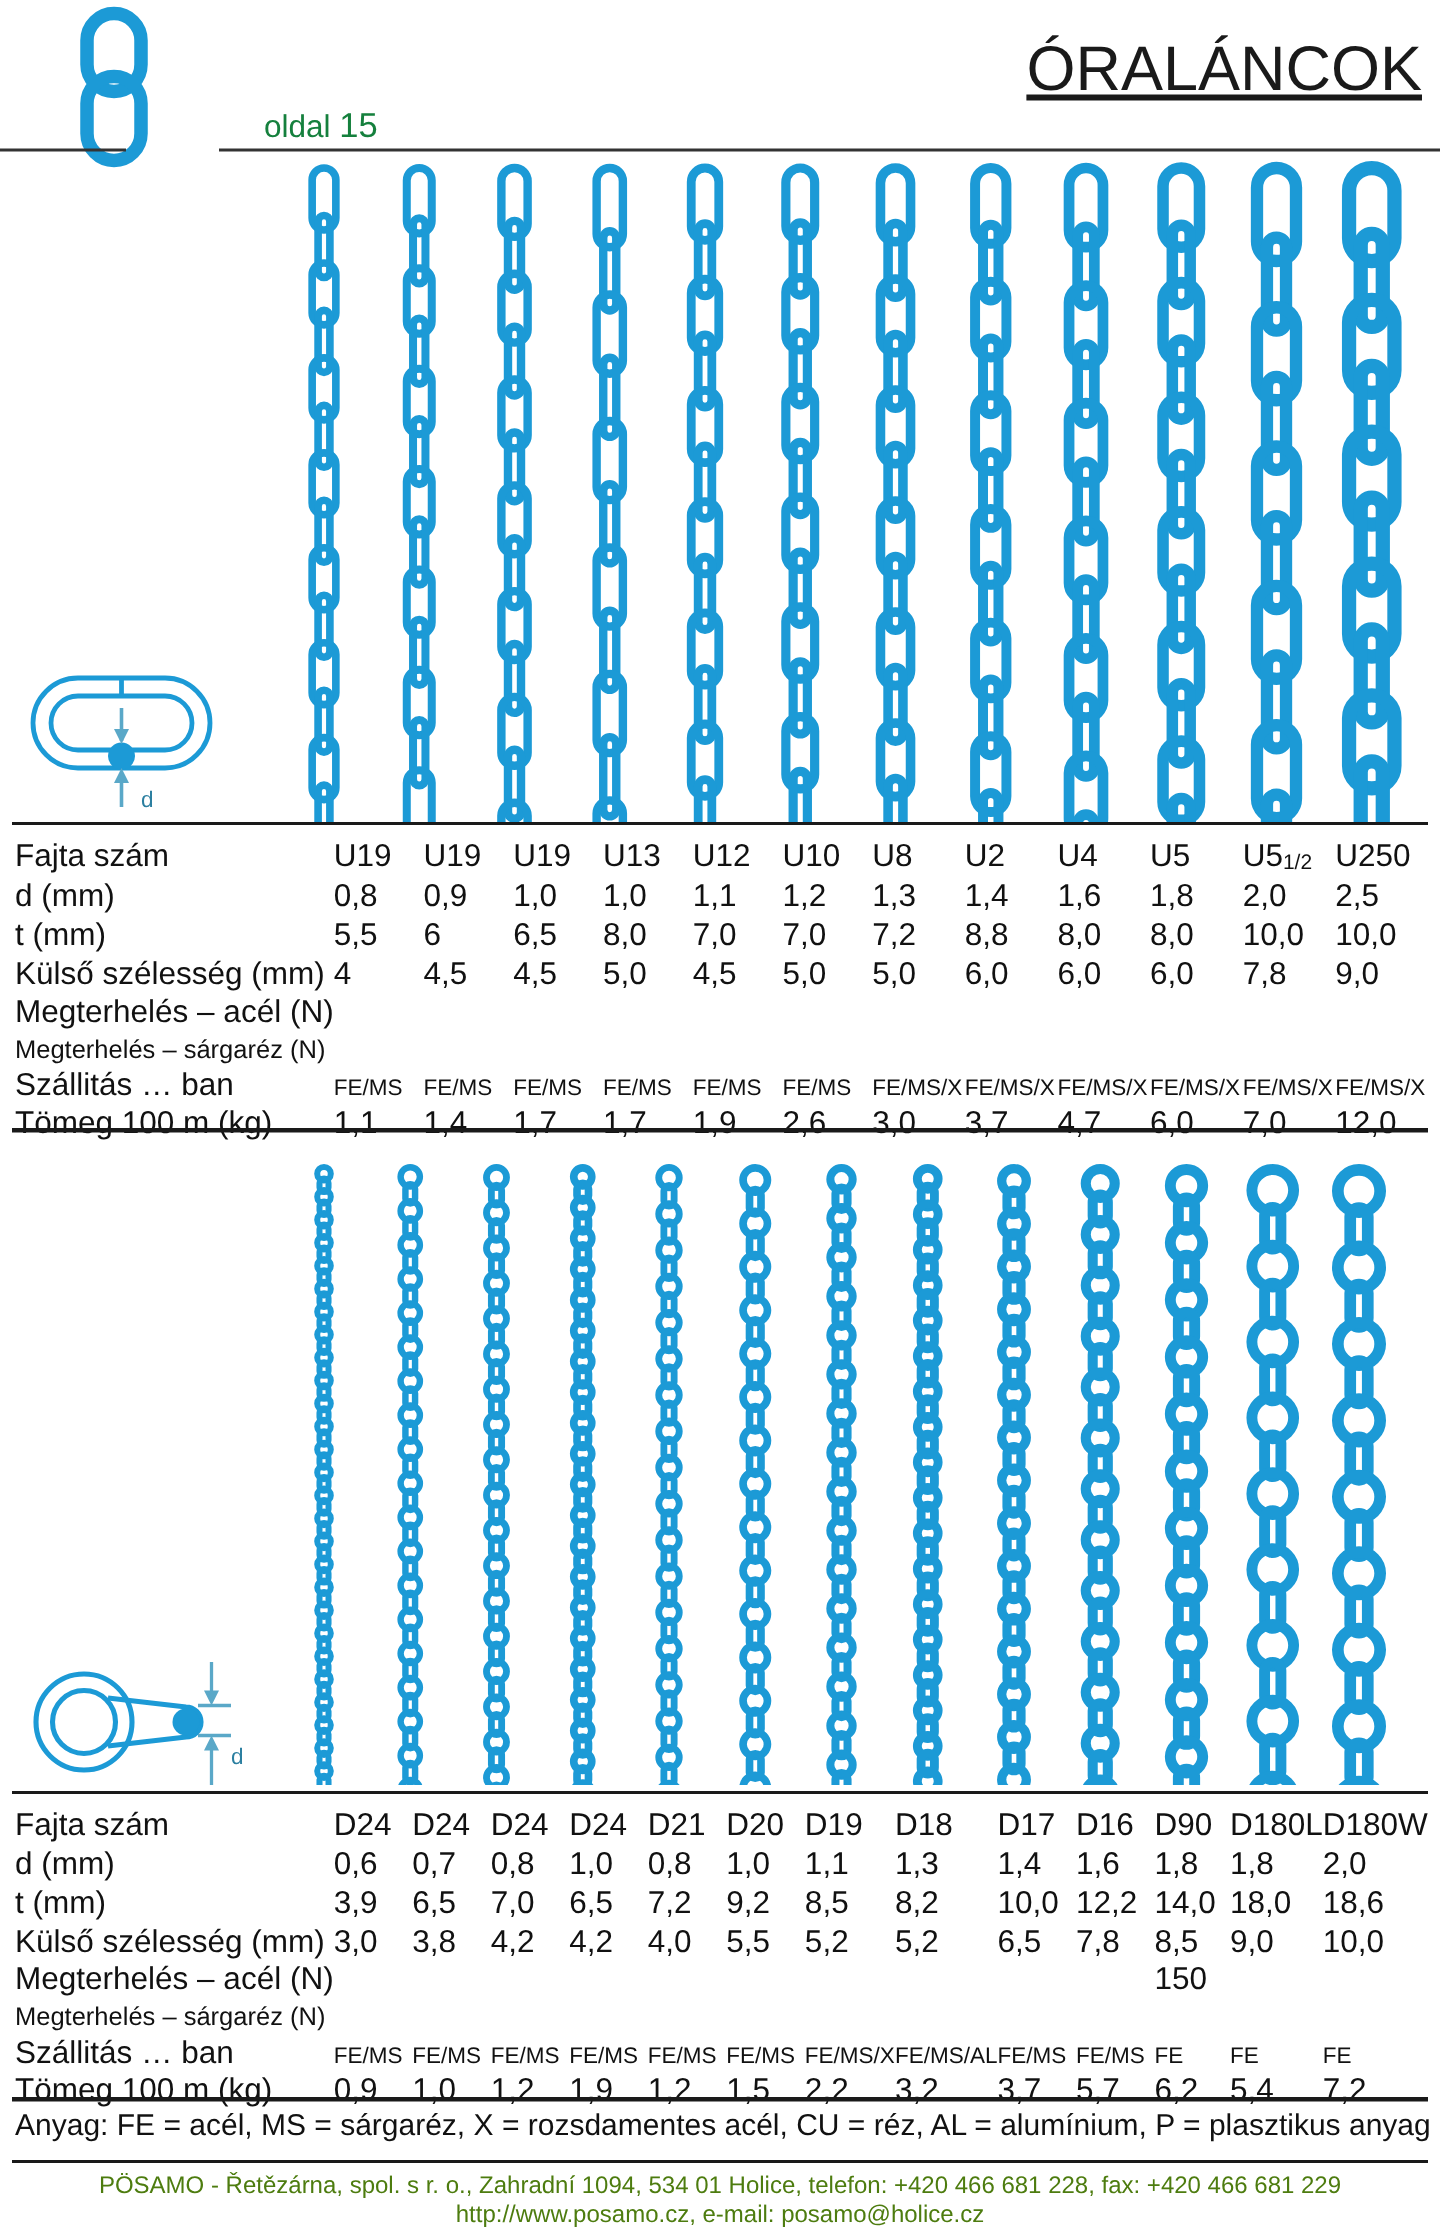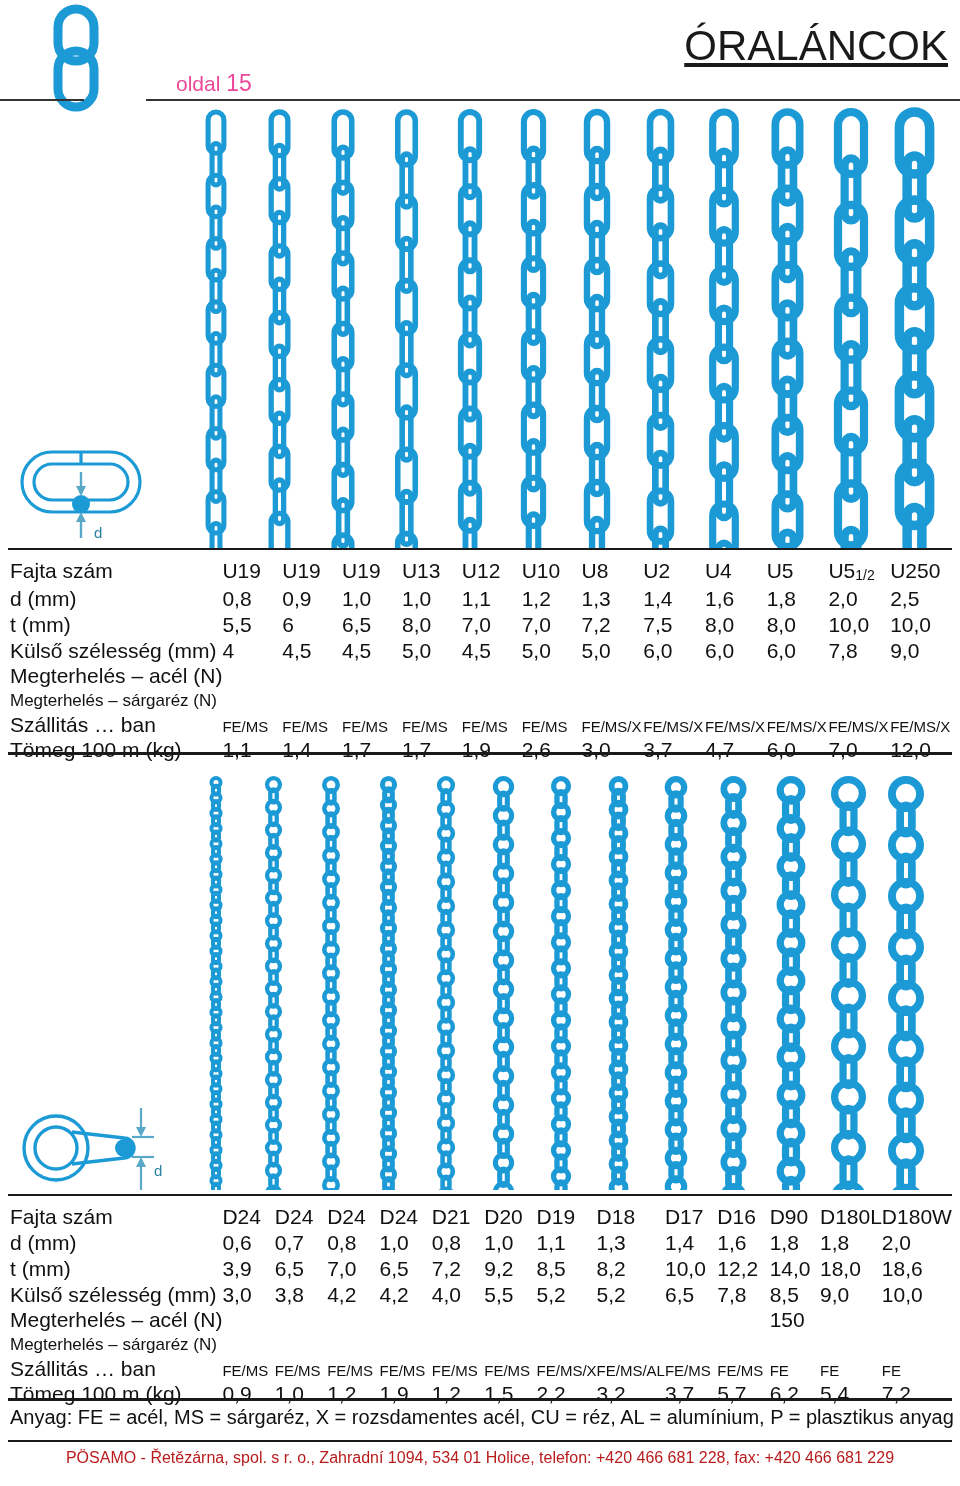--- a/index.html
+++ b/index.html
@@ -36,21 +36,21 @@
     font-family: "Liberation Sans", sans-serif;
     color: #111111;
     line-height: 62px;
     white-space: nowrap;
   }
   .logo-chain { position: absolute; left: 42px; top: 0px; }
   .page-label {
     position: absolute;
     left: 176px; top: 70px;
     font-size: 21px;
-    color: #ec4899;
+    color: #15803d;
     white-space: nowrap;
   }
   .page-label .num { font-size: 23px; }
   .doc-title {
     position: absolute;
     right: 12px; top: 22px;
     font-size: 42px;
     color: #1a1a1a;
     letter-spacing: 0px;
     white-space: nowrap;
@@ -134,21 +134,21 @@
     white-space: nowrap;
   }
 
   .footer {
     position: absolute;
     left: 0; top: 1448px;
     width: 960px;
     text-align: center;
     font-size: 16px;
     line-height: 19px;
-    color: #b91c1c;
+    color: #4d7c0f;
   }
   .footer div { white-space: nowrap; }
 </style>
 </head>
 <body>
 
 <div class="header">
 
   <div class="logo-wrap">
     <svg class="logo-chain" width="74" height="108" viewBox="0 0 74 108">
@@ -408,21 +408,21 @@
       </tr>
       <tr class="r-normal">
         <td class="rowlabel">t (mm)</td>
         <td class="val" style="width: 62px;">5,5</td>
         <td class="val" style="width: 62px;">6</td>
         <td class="val" style="width: 62px;">6,5</td>
         <td class="val" style="width: 62px;">8,0</td>
         <td class="val" style="width: 62px;">7,0</td>
         <td class="val" style="width: 62px;">7,0</td>
         <td class="val" style="width: 62px;">7,2</td>
-        <td class="val" style="width: 62px;">7,5</td>
+        <td class="val" style="width: 62px;">8,8</td>
         <td class="val" style="width: 62px;">8,0</td>
         <td class="val" style="width: 62px;">8,0</td>
         <td class="val" style="width: 62px;">10,0</td>
         <td class="val" style="width: 62px;">10,0</td>
       </tr>
       <tr class="r-normal">
         <td class="rowlabel">Külső szélesség (mm)</td>
         <td class="val" style="width: 62px;">4</td>
         <td class="val" style="width: 62px;">4,5</td>
         <td class="val" style="width: 62px;">4,5</td>
@@ -1099,13 +1099,14 @@
 </table>
 
 <div class="rule" id="rule-bot-2"></div>
 
 <div class="note">Anyag: FE = acél, MS = sárgaréz, X = rozsdamentes acél, CU = réz, AL = alumínium, P = plasztikus anyag</div>
 
 <div class="rule" id="rule-note"></div>
 
 <div class="footer">
   <div>PÖSAMO - Řetězárna, spol. s r. o., Zahradní 1094, 534 01 Holice, telefon: +420 466 681 228, fax: +420 466 681 229</div>
+  <div>http://www.posamo.cz, e-mail: posamo@holice.cz</div>
 </div>
 
 </body></html>

